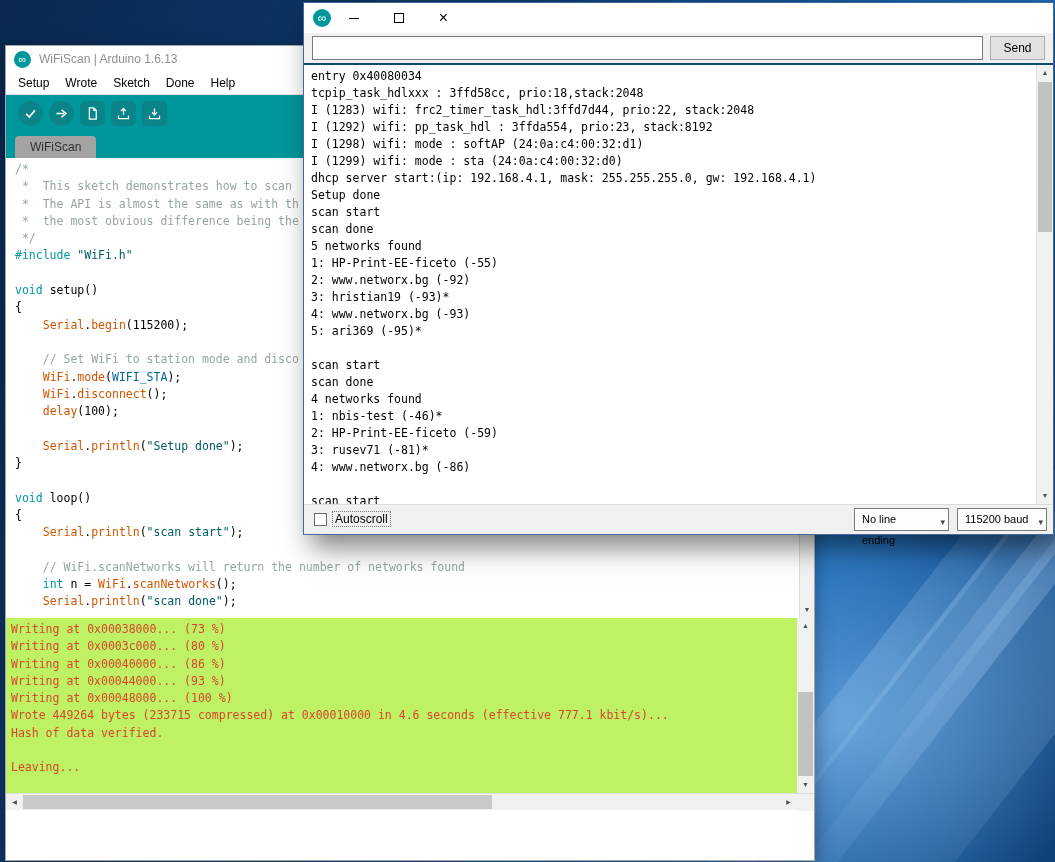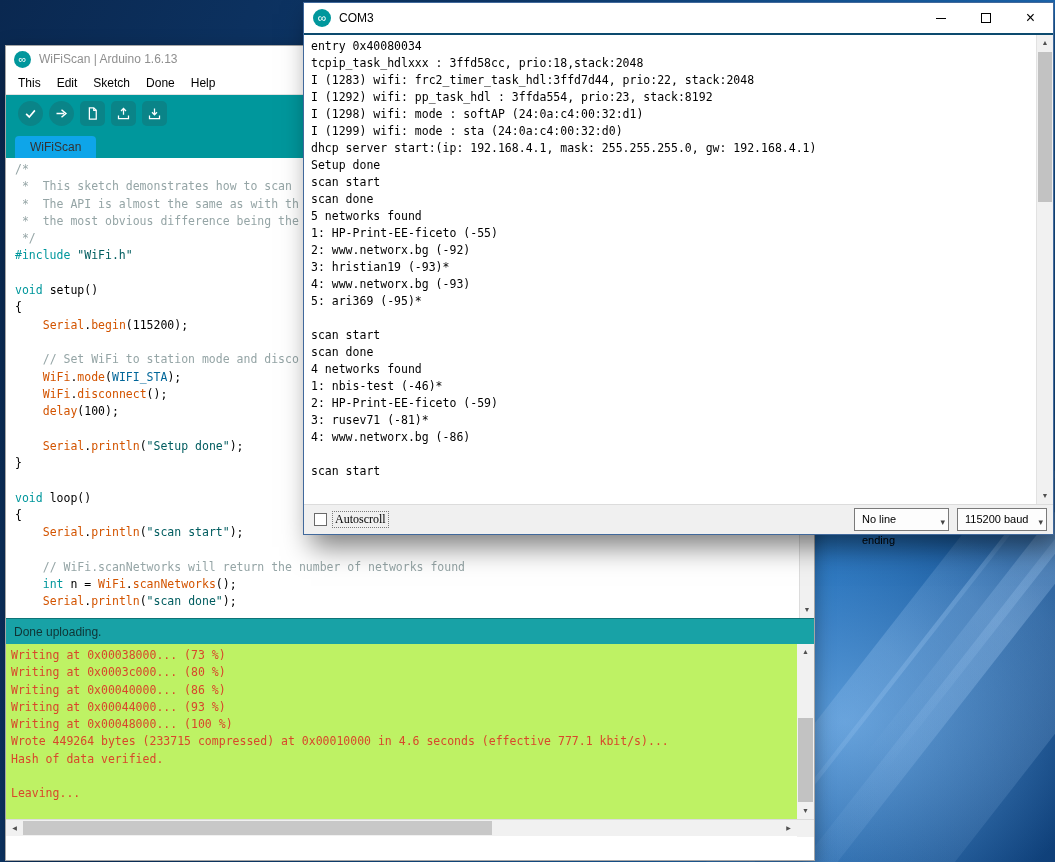--- a/index.html
+++ b/index.html
@@ -28,21 +28,21 @@
   .ide-title{color:#8f8f8f;}
   .menubar{height:23px;background:#fff;display:flex;align-items:center;padding-left:4px;border-bottom:1px solid #e3e3e3;flex:0 0 auto;}
   .menu-item{padding:2px 8px;color:#000;}
   .toolbar{height:36px;background:var(--teal,#00979c);display:flex;align-items:center;gap:6px;
            padding-left:12px;flex:0 0 auto;}
   .tb-btn{width:25px;height:25px;border-radius:50%;background:var(--teal-button,#0a8488);
           display:flex;align-items:center;justify-content:center;flex:0 0 auto;}
   .tb-btn.sq{border-radius:5px;}
   .tb-btn svg{width:15px;height:15px;display:block;}
   .tabstrip{height:27px;background:var(--teal,#00979c);display:flex;align-items:flex-end;padding-left:9px;flex:0 0 auto;}
-  .tab{height:22px;background:#0ea5e9;border-radius:4px 4px 0 0;padding:0 15px;color:#333;
+  .tab{height:22px;background:#a3a3a3;border-radius:4px 4px 0 0;padding:0 15px;color:#333;
        display:flex;align-items:center;}
   .editor{height:460px;background:#fff;position:relative;overflow:hidden;flex:0 0 auto;}
   .code{position:absolute;inset:0 15px 0 0;padding:3px 0 0 9px;
         font-family:"DejaVu Sans Mono",monospace;font-size:11.5px;line-height:17.3px;white-space:pre;overflow:hidden;}
   .code-line{height:17.3px;white-space:pre;}
   .tok-p{color:#000;}
   .tok-k{color:#00979c;}
   .tok-f{color:#d35400;}
   .tok-s{color:#005c5f;}
   .tok-c{color:#95a5a6;}
@@ -87,21 +87,21 @@
              background:#fff;font-size:12px;padding:0 5px;font-family:"Liberation Sans",sans-serif;}
   .send-btn{position:absolute;right:8px;top:3px;width:55px;height:24px;background:#e1e1e1;
             border:1px solid #adadad;text-align:center;line-height:22px;color:#000;}
   .mon-output{flex:1 1 auto;position:relative;background:#fff;border-top:2px solid #0c4a6e;
               border-bottom:1px solid #dcdcdc;overflow:hidden;}
   .mon-output pre{position:absolute;inset:0 17px 0 0;padding:3px 0 0 7px;
         font-family:"DejaVu Sans Mono",monospace;font-size:11.5px;line-height:17px;color:#000;
         white-space:pre;overflow:hidden;}
   .mon-bottom{height:29px;background:#f0f0f0;position:relative;flex:0 0 auto;}
   .chk{position:absolute;left:10px;top:8px;width:13px;height:13px;background:#fff;border:1px solid #6a6a6a;}
-  .chk-label{position:absolute;left:29px;top:7px;outline:1px dotted #7a7a7a;padding:0 2px;color:#000;font-family:Liberation Serif, serif;}
+  .chk-label{position:absolute;left:29px;top:7px;outline:1px dotted #7a7a7a;padding:0 2px;color:#000;}
   .combo{position:absolute;top:3px;height:23px;background:#fdfdfd;border:1px solid #7a7a7a;
          padding:0 16px 0 7px;line-height:21px;font-size:11px;color:#000;}
   .combo .arr{position:absolute;right:3px;top:3px;font-size:9px;color:#444;}
   .combo.ending{right:104px;width:95px;}
   .combo.baud{right:6px;width:90px;}
 </style>
 </head>
 <body>
 
 <div class="desktop">
@@ -111,22 +111,22 @@
   <div class="beam b3"></div>
   <div class="beam b4"></div>
 </div>
 
 <div class="window ide">
   <div class="ide-titlebar">
     <span class="app-icon">∞</span>
     <span class="ide-title">WiFiScan | Arduino 1.6.13</span>
   </div>
   <div class="menubar">
-    <span class="menu-item">This</span>
-    <span class="menu-item">Edit</span>
+    <span class="menu-item">Setup</span>
+    <span class="menu-item">Wrote</span>
     <span class="menu-item">Sketch</span>
     <span class="menu-item">Done</span>
     <span class="menu-item">Help</span>
   </div>
   <div class="toolbar">
     <div class="tb-btn">
       <svg viewBox="0 0 24 24">
           <path d="M5 12.5l5 5 9-10.5" stroke="#fff" stroke-width="2.6" fill="none"></path>
         </svg>
     </div>
@@ -159,23 +159,20 @@
       <span>WiFiScan</span>
     </div>
   </div>
   <div class="editor">
     <div class="code"><div class="code-line"><span class="tok-c">/*</span></div><div class="code-line"><span class="tok-c"> *  This sketch demonstrates how to scan</span></div><div class="code-line"><span class="tok-c"> *  The API is almost the same as with th</span></div><div class="code-line"><span class="tok-c"> *  the most obvious difference being the</span></div><div class="code-line"><span class="tok-c"> */</span></div><div class="code-line"><span class="tok-k">#include </span><span class="tok-s">"WiFi.h"</span></div><div class="code-line"></div><div class="code-line"><span class="tok-k">void </span><span class="tok-p">setup()</span></div><div class="code-line"><span class="tok-p">{</span></div><div class="code-line"><span class="tok-p">    </span><span class="tok-f">Serial</span><span class="tok-p">.</span><span class="tok-f">begin</span><span class="tok-p">(115200);</span></div><div class="code-line"></div><div class="code-line"><span class="tok-p">    </span><span class="tok-c">// Set WiFi to station mode and disco</span></div><div class="code-line"><span class="tok-p">    </span><span class="tok-f">WiFi</span><span class="tok-p">.</span><span class="tok-f">mode</span><span class="tok-p">(</span><span class="tok-l">WIFI_STA</span><span class="tok-p">);</span></div><div class="code-line"><span class="tok-p">    </span><span class="tok-f">WiFi</span><span class="tok-p">.</span><span class="tok-f">disconnect</span><span class="tok-p">();</span></div><div class="code-line"><span class="tok-p">    </span><span class="tok-f">delay</span><span class="tok-p">(100);</span></div><div class="code-line"></div><div class="code-line"><span class="tok-p">    </span><span class="tok-f">Serial</span><span class="tok-p">.</span><span class="tok-f">println</span><span class="tok-p">(</span><span class="tok-s">"Setup done"</span><span class="tok-p">);</span></div><div class="code-line"><span class="tok-p">}</span></div><div class="code-line"></div><div class="code-line"><span class="tok-k">void </span><span class="tok-p">loop()</span></div><div class="code-line"><span class="tok-p">{</span></div><div class="code-line"><span class="tok-p">    </span><span class="tok-f">Serial</span><span class="tok-p">.</span><span class="tok-f">println</span><span class="tok-p">(</span><span class="tok-s">"scan start"</span><span class="tok-p">);</span></div><div class="code-line"></div><div class="code-line"><span class="tok-p">    </span><span class="tok-c">// WiFi.scanNetworks will return the number of networks found</span></div><div class="code-line"><span class="tok-p">    </span><span class="tok-k">int</span><span class="tok-p"> n = </span><span class="tok-f">WiFi</span><span class="tok-p">.</span><span class="tok-f">scanNetworks</span><span class="tok-p">();</span></div><div class="code-line"><span class="tok-p">    </span><span class="tok-f">Serial</span><span class="tok-p">.</span><span class="tok-f">println</span><span class="tok-p">(</span><span class="tok-s">"scan done"</span><span class="tok-p">);</span></div></div>
     <div class="vsb">
       <div class="sb-arrow top">▲</div>
       <div class="sb-thumb" style="top:16px;height:245px;"></div>
       <div class="sb-arrow bot">▼</div>
     </div>
-  </div>
-  <div class="status-bar">
-    <span>Done uploading.</span>
   </div>
   <div class="console">
     <pre class="console-text">Writing at 0x00038000... (73 %)
 Writing at 0x0003c000... (80 %)
 Writing at 0x00040000... (86 %)
 Writing at 0x00044000... (93 %)
 Writing at 0x00048000... (100 %)
 Wrote 449264 bytes (233715 compressed) at 0x00010000 in 4.6 seconds (effective 777.1 kbit/s)...
 Hash of data verified.
 
@@ -190,30 +187,33 @@
     <div class="hsb-arrow" style="left:0;">◀</div>
     <div class="hsb-thumb"></div>
     <div class="hsb-arrow" style="right:17px;">▶</div>
     <div class="hsb-corner"></div>
   </div>
 </div>
 
 <div class="window monitor">
   <div class="mon-titlebar">
     <span class="mon-icon">∞</span>
-    <span class="mon-title">COM3</span>
     <div class="win-btn">
         <span class="min-glyph"></span>
       </div>
     <div class="win-btn">
         <span class="max-glyph"></span>
       </div>
     <div class="win-btn">
         <span class="close-glyph">×</span>
       </div>
+  </div>
+  <div class="mon-inputrow">
+    <input class="mon-input" type="text" value="" style="">
+    <div class="send-btn">Send</div>
   </div>
   <div class="mon-output">
     <pre>entry 0x40080034
 tcpip_task_hdlxxx : 3ffd58cc, prio:18,stack:2048
 I (1283) wifi: frc2_timer_task_hdl:3ffd7d44, prio:22, stack:2048
 I (1292) wifi: pp_task_hdl : 3ffda554, prio:23, stack:8192
 I (1298) wifi: mode : softAP (24:0a:c4:00:32:d1)
 I (1299) wifi: mode : sta (24:0a:c4:00:32:d0)
 dhcp server start:(ip: 192.168.4.1, mask: 255.255.255.0, gw: 192.168.4.1)
 Setup done

